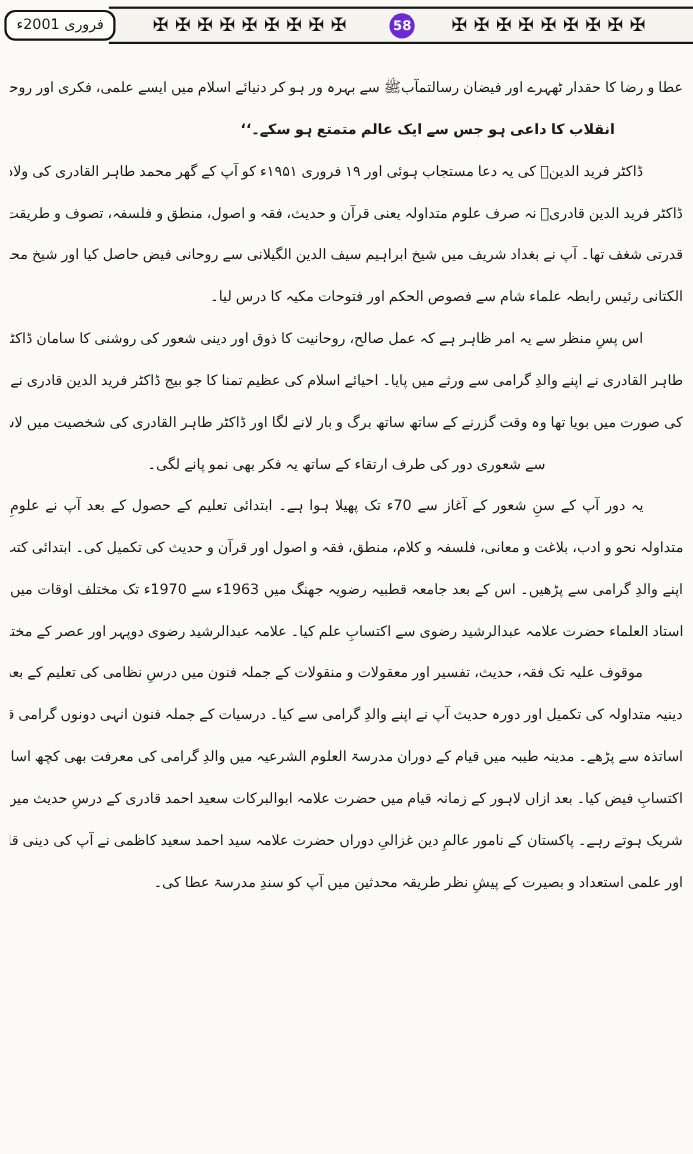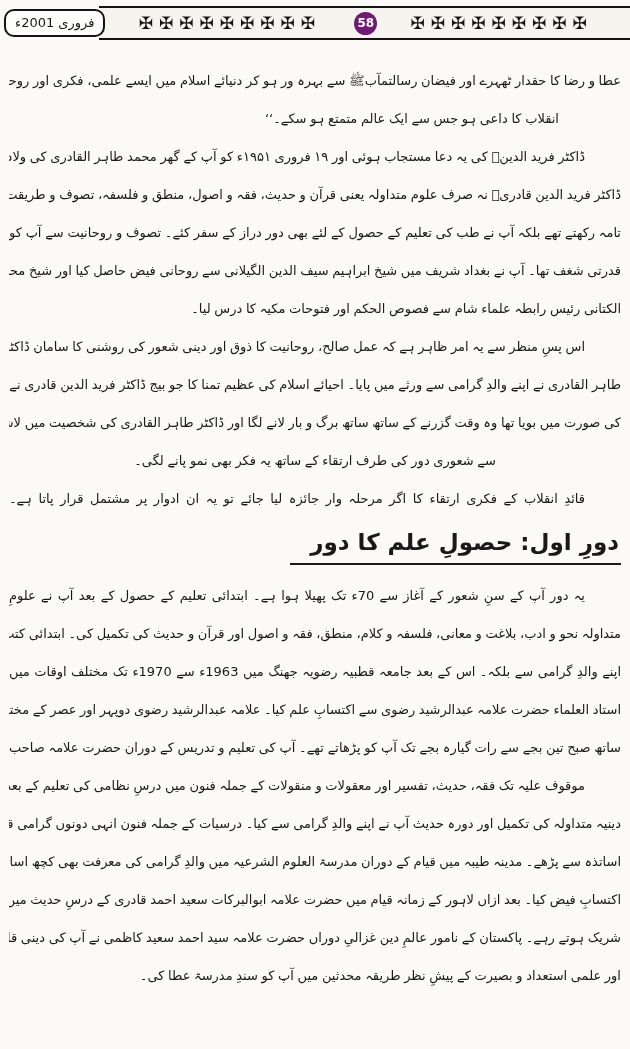--- a/index.html
+++ b/index.html
@@ -35,21 +35,21 @@
     padding:0 10px;
     overflow:hidden;
   }
   .orn{
     font-size:17px;line-height:30px;
     letter-spacing:6px;white-space:nowrap;color:#141414;
     overflow:hidden;flex:1;text-align:center;
   }
   .pageno{
     flex:0 0 auto;
-    background:#701a75;color:#fff;
+    background:#6d28d9;color:#fff;
     border-radius:50%;
     width:23px;height:23px;line-height:23px;
     text-align:center;
     font-size:12px;font-weight:bold;
     margin:0 4px;
     direction:ltr;
   }
 
   
   .text-block{padding:22px 9px 0 9px;}
@@ -57,21 +57,21 @@
     margin:0;height:38px;line-height:38px;
     font-size:13px;
     word-spacing:-0.5px;
     white-space:nowrap;
     overflow:hidden;
   }
   .stretch{text-align:justify;text-align-last:justify;}
   .right{text-align:center;text-align-last:right;}
   .center{text-align:left;text-align-last:center;}
   .indent{padding-right:36px;}
-  .quote-end{text-align:left;text-align-last:right;padding-right:62px;}
+  .quote-end{text-align:left;text-align-last:right;padding-right:62px;font-weight:bold;}
 
   
   .heading{
     margin:10px 0 12px 0;
     text-align:right;
     font-weight:bold;
   }
   .heading-text{
     display:inline-block;
     font-size:23px;
@@ -96,40 +96,34 @@
   </header>
 
   <main class="text-block">
 
     <p class="ln stretch">عطا و رضا کا حقدار ٹھہرے اور فیضان رسالتمآبﷺ سے بہرہ ور ہو کر دنیائے اسلام میں ایسے علمی، فکری اور روحانی</p>
     <p class="ln quote-end">انقلاب کا داعی ہو جس سے ایک عالم متمتع ہو سکے۔‘‘</p>
 
     <p class="ln stretch indent">ڈاکٹر فرید الدینؒ کی یہ دعا مستجاب ہوئی اور ۱۹ فروری ۱۹۵۱ء کو آپ کے گھر محمد طاہر القادری کی ولادت ہوئی۔</p>
 
     <p class="ln stretch">ڈاکٹر فرید الدین قادریؒ نہ صرف علوم متداولہ یعنی قرآن و حدیث، فقہ و اصول، منطق و فلسفہ، تصوف و طریقت میں مہارتِ</p>
-    <p class="ln stretch">تامہ رکھتے تھے بلکہ آپ نے طب کی تعلیم کے حصول کے لئے بھی دور دراز کے سفر کئے۔ تصوف و روحانیت سے آپ کو</p>
     <p class="ln stretch">قدرتی شغف تھا۔ آپ نے بغداد شریف میں شیخ ابراہیم سیف الدین الگیلانی سے روحانی فیض حاصل کیا اور شیخ محمد المکی</p>
     <p class="ln right">الکتانی رئیس رابطہ علماء شام سے فصوص الحکم اور فتوحات مکیہ کا درس لیا۔</p>
 
     <p class="ln stretch indent">اس پسِ منظر سے یہ امر ظاہر ہے کہ عمل صالح، روحانیت کا ذوق اور دینی شعور کی روشنی کا سامان ڈاکٹر</p>
     <p class="ln stretch">طاہر القادری نے اپنے والدِ گرامی سے ورثے میں پایا۔ احیائے اسلام کی عظیم تمنا کا جو بیج ڈاکٹر فرید الدین قادری نے دعا</p>
     <p class="ln stretch">کی صورت میں بویا تھا وہ وقت گزرنے کے ساتھ ساتھ برگ و بار لانے لگا اور ڈاکٹر طاہر القادری کی شخصیت میں لاشعوری</p>
     <p class="ln center">سے شعوری دور کی طرف ارتقاء کے ساتھ یہ فکر بھی نمو پانے لگی۔</p>
 
-    <p class="ln stretch indent">قائدِ انقلاب کے فکری ارتقاء کا اگر مرحلہ وار جائزہ لیا جائے تو یہ ان ادوار پر مشتمل قرار پاتا ہے۔</p>
 
-    <h2 class="heading">
-      <span class="heading-text">دورِ اول: حصولِ علم کا دور</span>
-    </h2>
 
     <p class="ln stretch indent">یہ دور آپ کے سنِ شعور کے آغاز سے 70ء تک پھیلا ہوا ہے۔ ابتدائی تعلیم کے حصول کے بعد آپ نے علومِ</p>
     <p class="ln stretch">متداولہ نحو و ادب، بلاغت و معانی، فلسفہ و کلام، منطق، فقہ و اصول اور قرآن و حدیث کی تکمیل کی۔ ابتدائی کتب آپ نے</p>
-    <p class="ln stretch">اپنے والدِ گرامی سے بلکہ۔ اس کے بعد جامعہ قطبیہ رضویہ جھنگ میں 1963ء سے 1970ء تک مختلف اوقات میں</p>
+    <p class="ln stretch">اپنے والدِ گرامی سے پڑھیں۔ اس کے بعد جامعہ قطبیہ رضویہ جھنگ میں 1963ء سے 1970ء تک مختلف اوقات میں</p>
     <p class="ln stretch">استاد العلماء حضرت علامہ عبدالرشید رضوی سے اکتسابِ علم کیا۔ علامہ عبدالرشید رضوی دوپہر اور عصر کے مختصر وقفوں کے</p>
-    <p class="ln stretch">ساتھ صبح تین بجے سے رات گیارہ بجے تک آپ کو پڑھاتے تھے۔ آپ کی تعلیم و تدریس کے دوران حضرت علامہ صاحب</p>
 
     <p class="ln stretch indent">موقوف علیہ تک فقہ، حدیث، تفسیر اور معقولات و منقولات کے جملہ فنون میں درسِ نظامی کی تعلیم کے بعد علوم</p>
     <p class="ln stretch">دینیہ متداولہ کی تکمیل اور دورہ حدیث آپ نے اپنے والدِ گرامی سے کیا۔ درسیات کے جملہ فنون انہی دونوں گرامی قدر</p>
     <p class="ln stretch">اساتذہ سے پڑھے۔ مدینہ طیبہ میں قیام کے دوران مدرسۃ العلوم الشرعیہ میں والدِ گرامی کی معرفت بھی کچھ اساتذہ سے</p>
     <p class="ln stretch">اکتسابِ فیض کیا۔ بعد ازاں لاہور کے زمانہ قیام میں حضرت علامہ ابوالبرکات سعید احمد قادری کے درسِ حدیث میں بھی</p>
     <p class="ln stretch">شریک ہوتے رہے۔ پاکستان کے نامور عالمِ دین غزالیِ دوراں حضرت علامہ سید احمد سعید کاظمی نے آپ کی دینی قابلیت</p>
     <p class="ln right">اور علمی استعداد و بصیرت کے پیشِ نظر طریقہ محدثین میں آپ کو سندِ مدرسۃ عطا کی۔</p>
 
   </main>
 </div>

